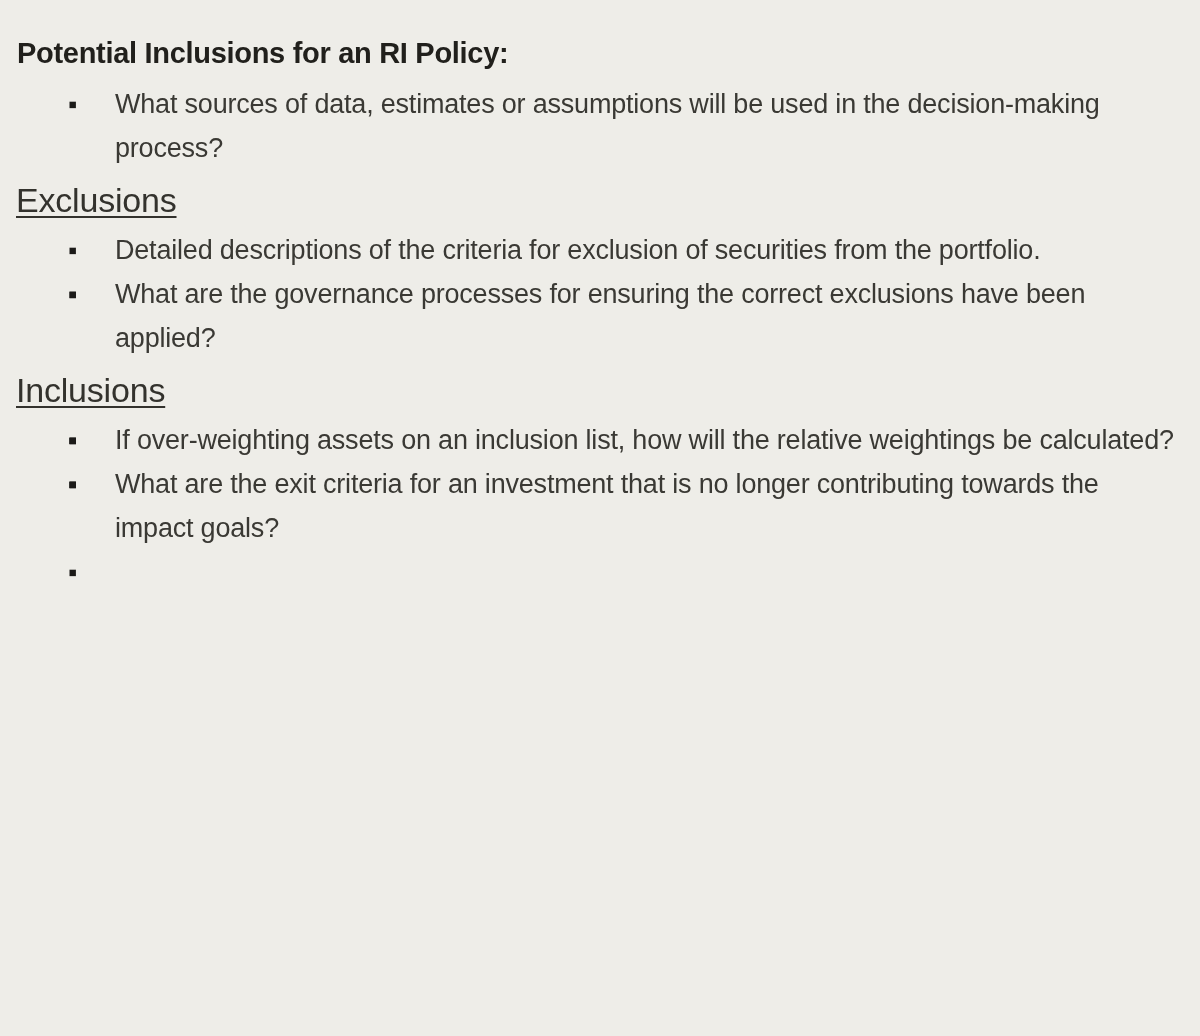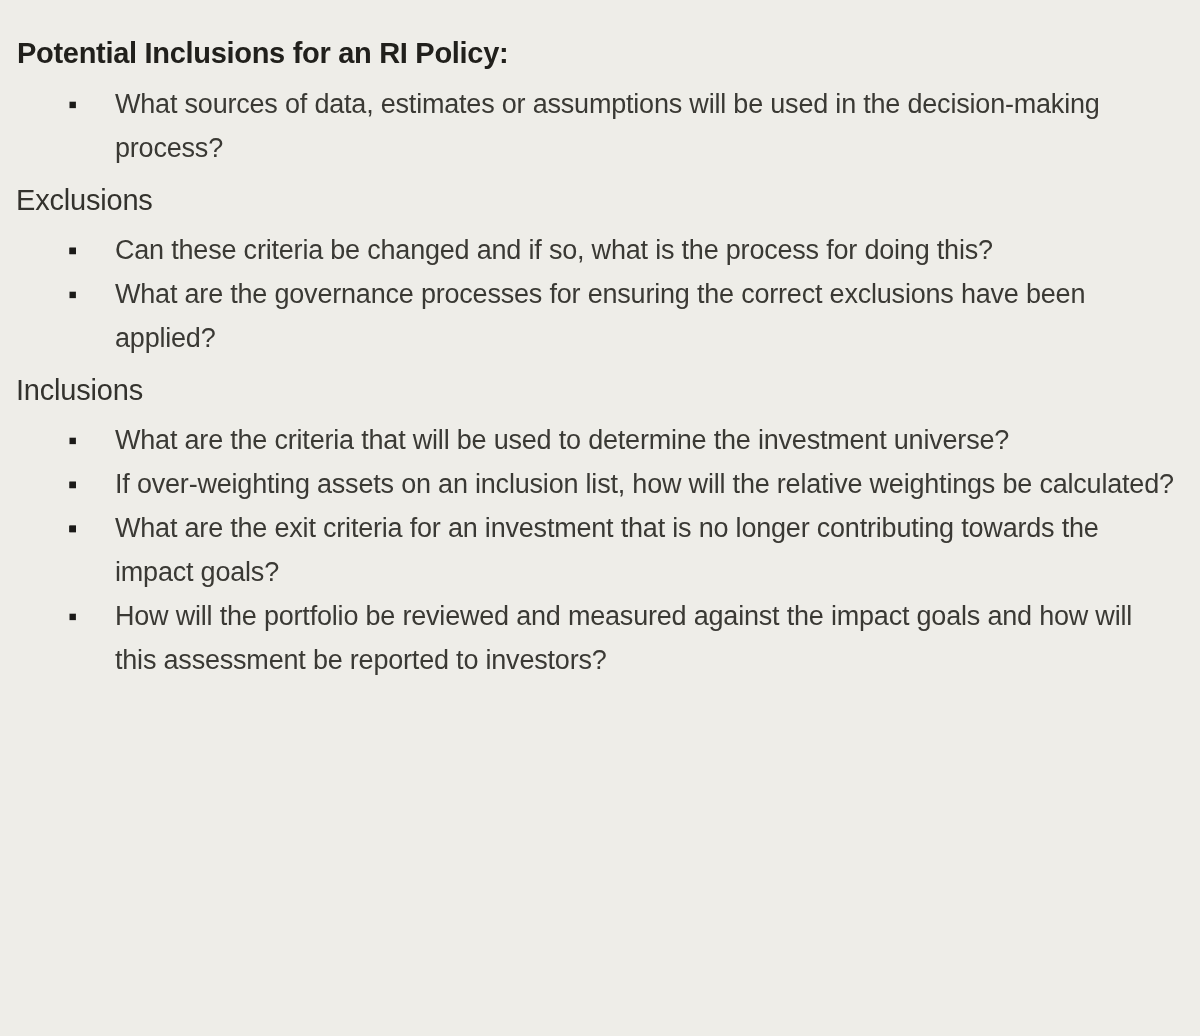--- a/index.html
+++ b/index.html
@@ -28,23 +28,24 @@
   }
   .title {
     font-size: 29px;
     font-weight: 700;
     color: var(--title);
     line-height: 38px;
     letter-spacing: -0.3px;
     margin: 4px 0 10px 1px;
   }
   .section-heading {
-    font-size: 29px;
+    font-size: 34px;
     line-height: 44px;
     letter-spacing: -0.2px;
+    text-decoration: underline;
     text-underline-offset: 4px;
     text-decoration-thickness: 2px;
     margin: 8px 0 6px 0;
     color: #33322d;
   }
   .section-heading:empty { display: none; margin: 0; }
   ul.bullets {
     list-style: none;
     margin: 0;
     padding: 0;
@@ -80,40 +81,39 @@
     <span class="bullet-text">What sources of data, estimates or assumptions will be used in the decision-making process?</span>
   </li>
 </ul>
   </section>
 
   <section class="policy-section">
     <div class="section-heading">Exclusions</div>
     <ul class="bullets">
   <li class="bullet-item">
     <span class="marker">▪</span>
+    <span class="bullet-text">Detailed descriptions of the criteria for exclusion of securities from the portfolio.</span>
   </li>
 
   <li class="bullet-item">
     <span class="marker">▪</span>
-    <span class="bullet-text">Can these criteria be changed and if so, what is the process for doing this?</span>
   </li>
 
   <li class="bullet-item">
     <span class="marker">▪</span>
     <span class="bullet-text">What are the governance processes for ensuring the correct exclusions have been applied?</span>
   </li>
 </ul>
   </section>
 
   <section class="policy-section">
     <div class="section-heading">Inclusions</div>
     <ul class="bullets">
   <li class="bullet-item">
     <span class="marker">▪</span>
-    <span class="bullet-text">What are the criteria that will be used to determine the investment universe?</span>
   </li>
 
   <li class="bullet-item">
     <span class="marker">▪</span>
   </li>
 
   <li class="bullet-item">
     <span class="marker">▪</span>
     <span class="bullet-text">If over-weighting assets on an inclusion list, how will the relative weightings be calculated?</span>
   </li>
@@ -130,18 +130,17 @@
     <span class="marker">▪</span>
   </li>
 
   <li class="bullet-item">
     <span class="marker">▪</span>
     <span class="bullet-text">What are the exit criteria for an investment that is no longer contributing towards the impact goals?</span>
   </li>
 
   <li class="bullet-item">
     <span class="marker">▪</span>
-    <span class="bullet-text">How will the portfolio be reviewed and measured against the impact goals and how will this assessment be reported to investors?</span>
   </li>
 </ul>
   </section>
 </div>
 </div>
 
 </body></html>

